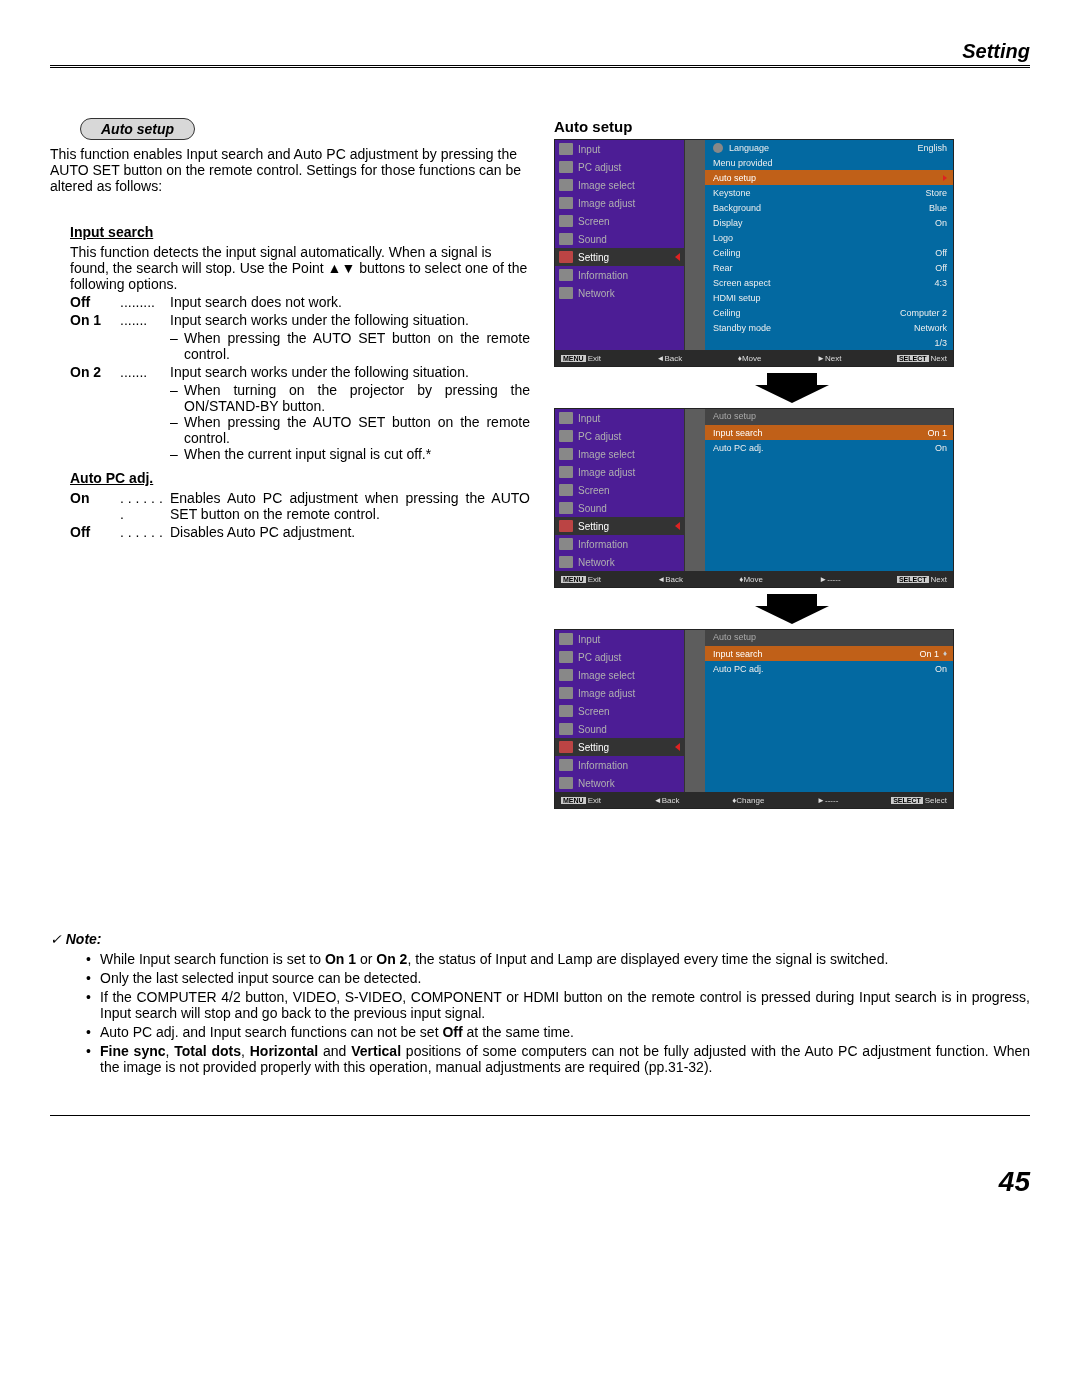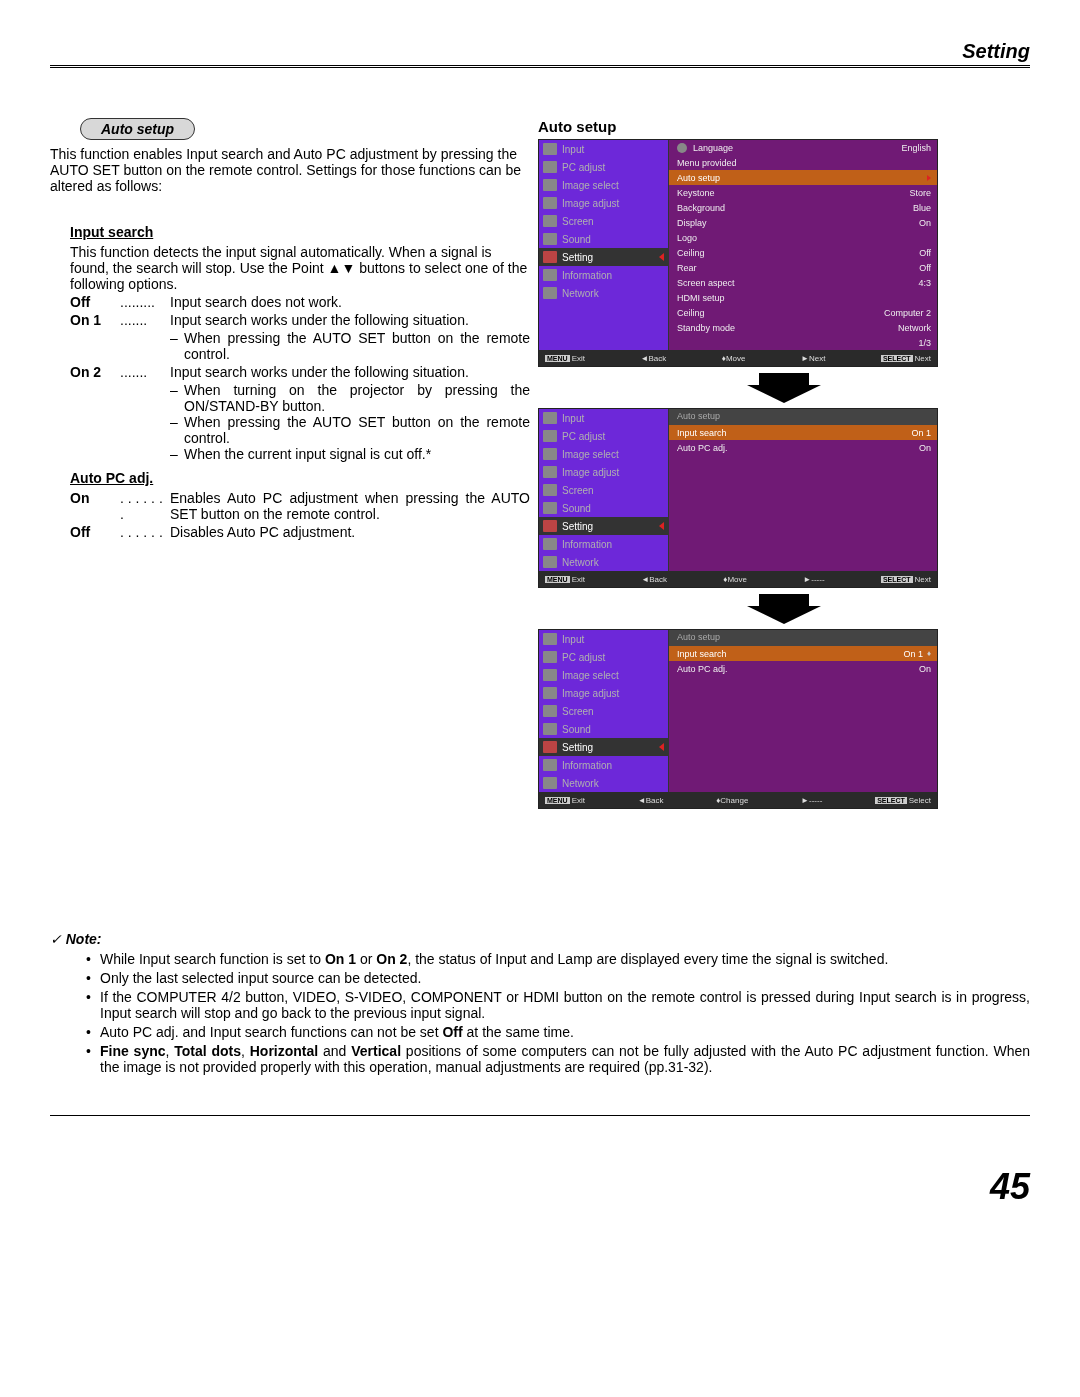--- a/index.html
+++ b/index.html
@@ -16,21 +16,21 @@
     text-align: right;
     font-size: 20px;
     font-style: italic;
     font-weight: bold;
     border-bottom: 3px double #000;
     padding-bottom: 2px;
     margin-bottom: 50px;
   }
   .content-wrap {
     display: flex;
-    gap: 8px;
+    gap: 24px;
   }
   .col-left { width: 480px; }
   .col-right { flex: 1; }
   .badge {
     display: inline-block;
     background: #d8d8d8;
     border: 1px solid #333;
     border-radius: 12px;
     padding: 2px 20px;
     font-weight: bold;
@@ -55,24 +55,24 @@
     width: 400px;
     background: #5d5d5d;
     border: 1px solid #222;
     font-size: 10px;
     color: #fff;
     margin-bottom: 6px;
   }
   .osd-body { display: flex; min-height: 155px; }
   .osd-left {
     width: 130px;
-    background: #6d28d9;
+    background: #4c1d95;
     border-right: 1px solid #333;
   }
-  .osd-right { flex: 1; background: #701a75; }
+  .osd-right { flex: 1; background: #0369a1; margin-left: 20px; }
   .menu-row {
     display: flex; align-items: center;
     height: 18px;
     padding: 0 4px;
     color: #b0b0b0;
   }
   .menu-row.active { background: #333; color: #fff; }
   .menu-row .mi-icon {
     width: 14px; height: 12px;
     background: #888;
@@ -156,21 +156,21 @@
     border-top: 18px solid #000;
   }
   .note-section { margin-top: 116px; }
   .note-head { font-weight: bold; font-style: italic; margin-bottom: 4px; }
   .check { font-weight: normal; margin-right: 4px; }
   .note-list { margin-left: 36px; }
   .note-item { display: flex; margin: 3px 0; }
   .note-item .bullet { width: 14px; }
   .note-item .nt { flex: 1; text-align: justify; }
   .page-num {
-    font-size: 36px;
+    font-size: 28px;
     font-weight: bold;
     font-style: italic;
     text-align: right;
     margin-top: 50px;
   }
   hr.divider { border: none; border-top: 1px solid #000; margin-top: 4px; }
   b { font-weight: bold; }
 </style>
 </head>
 <body>

